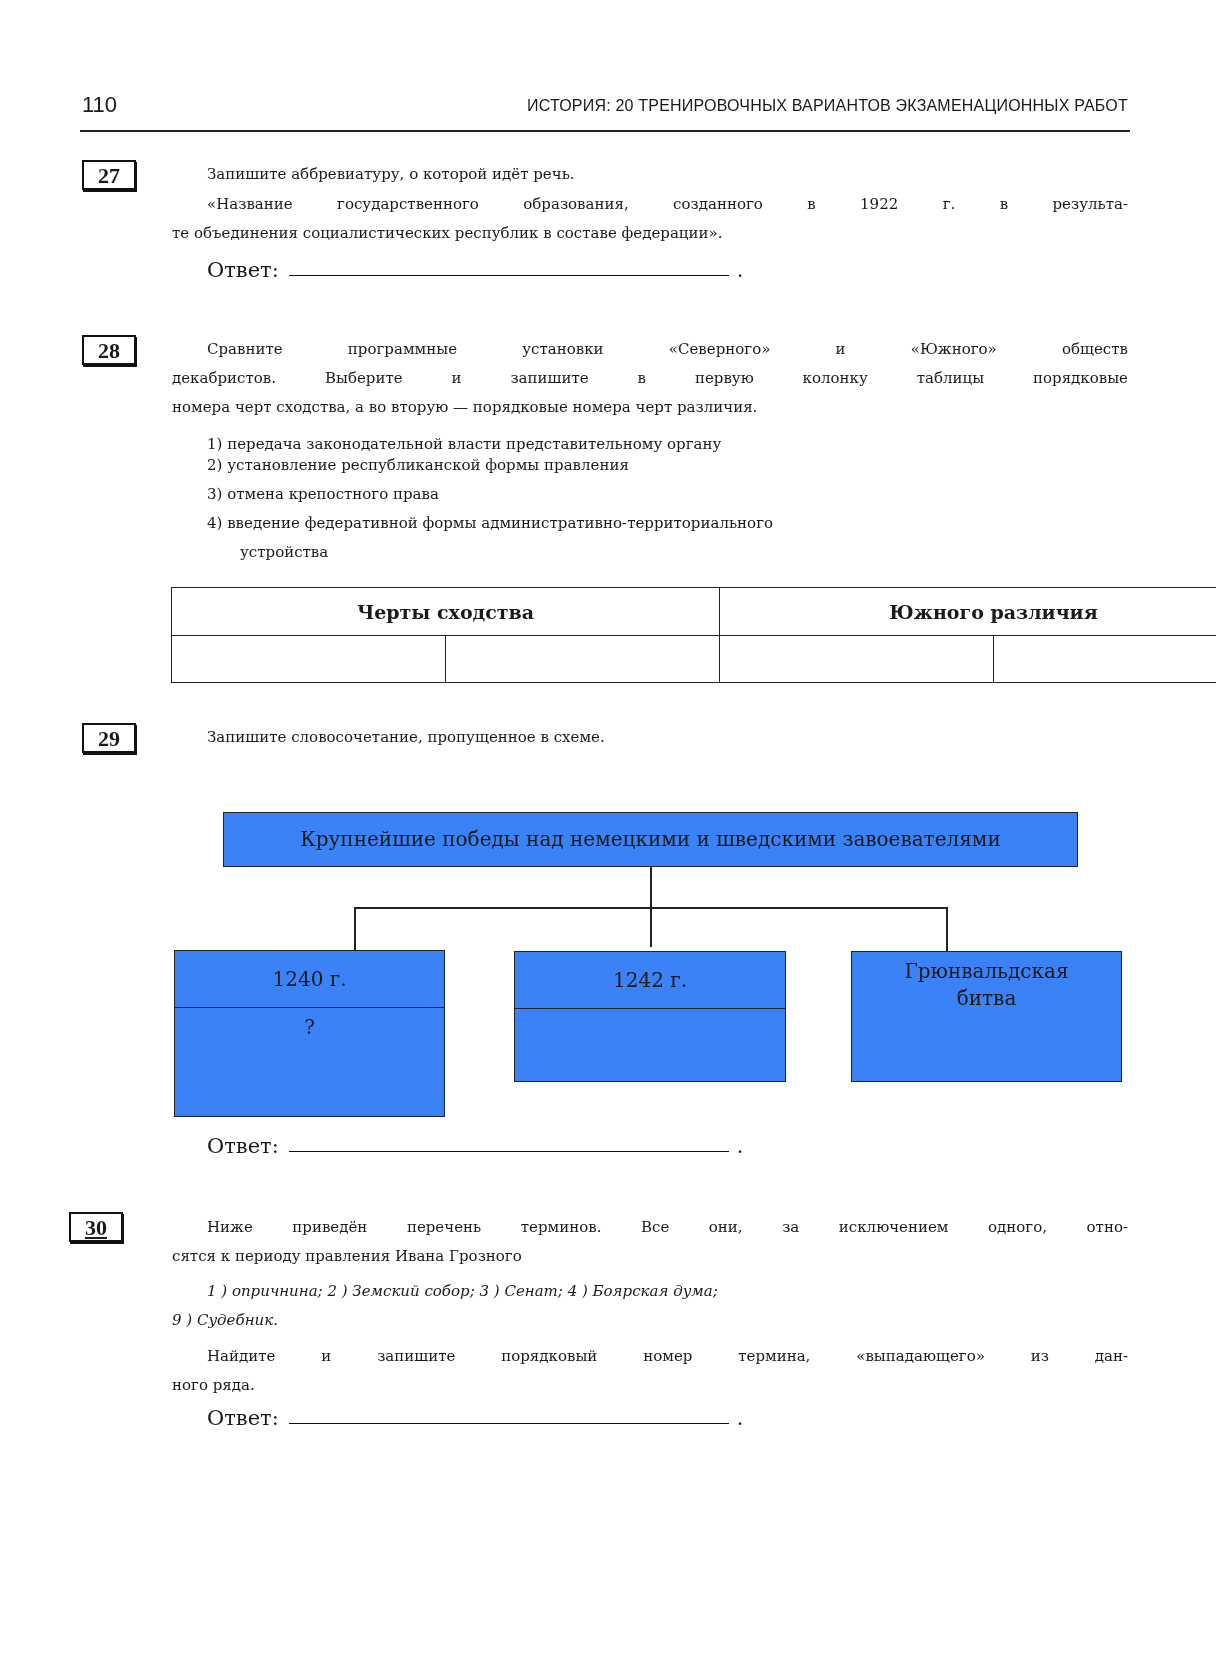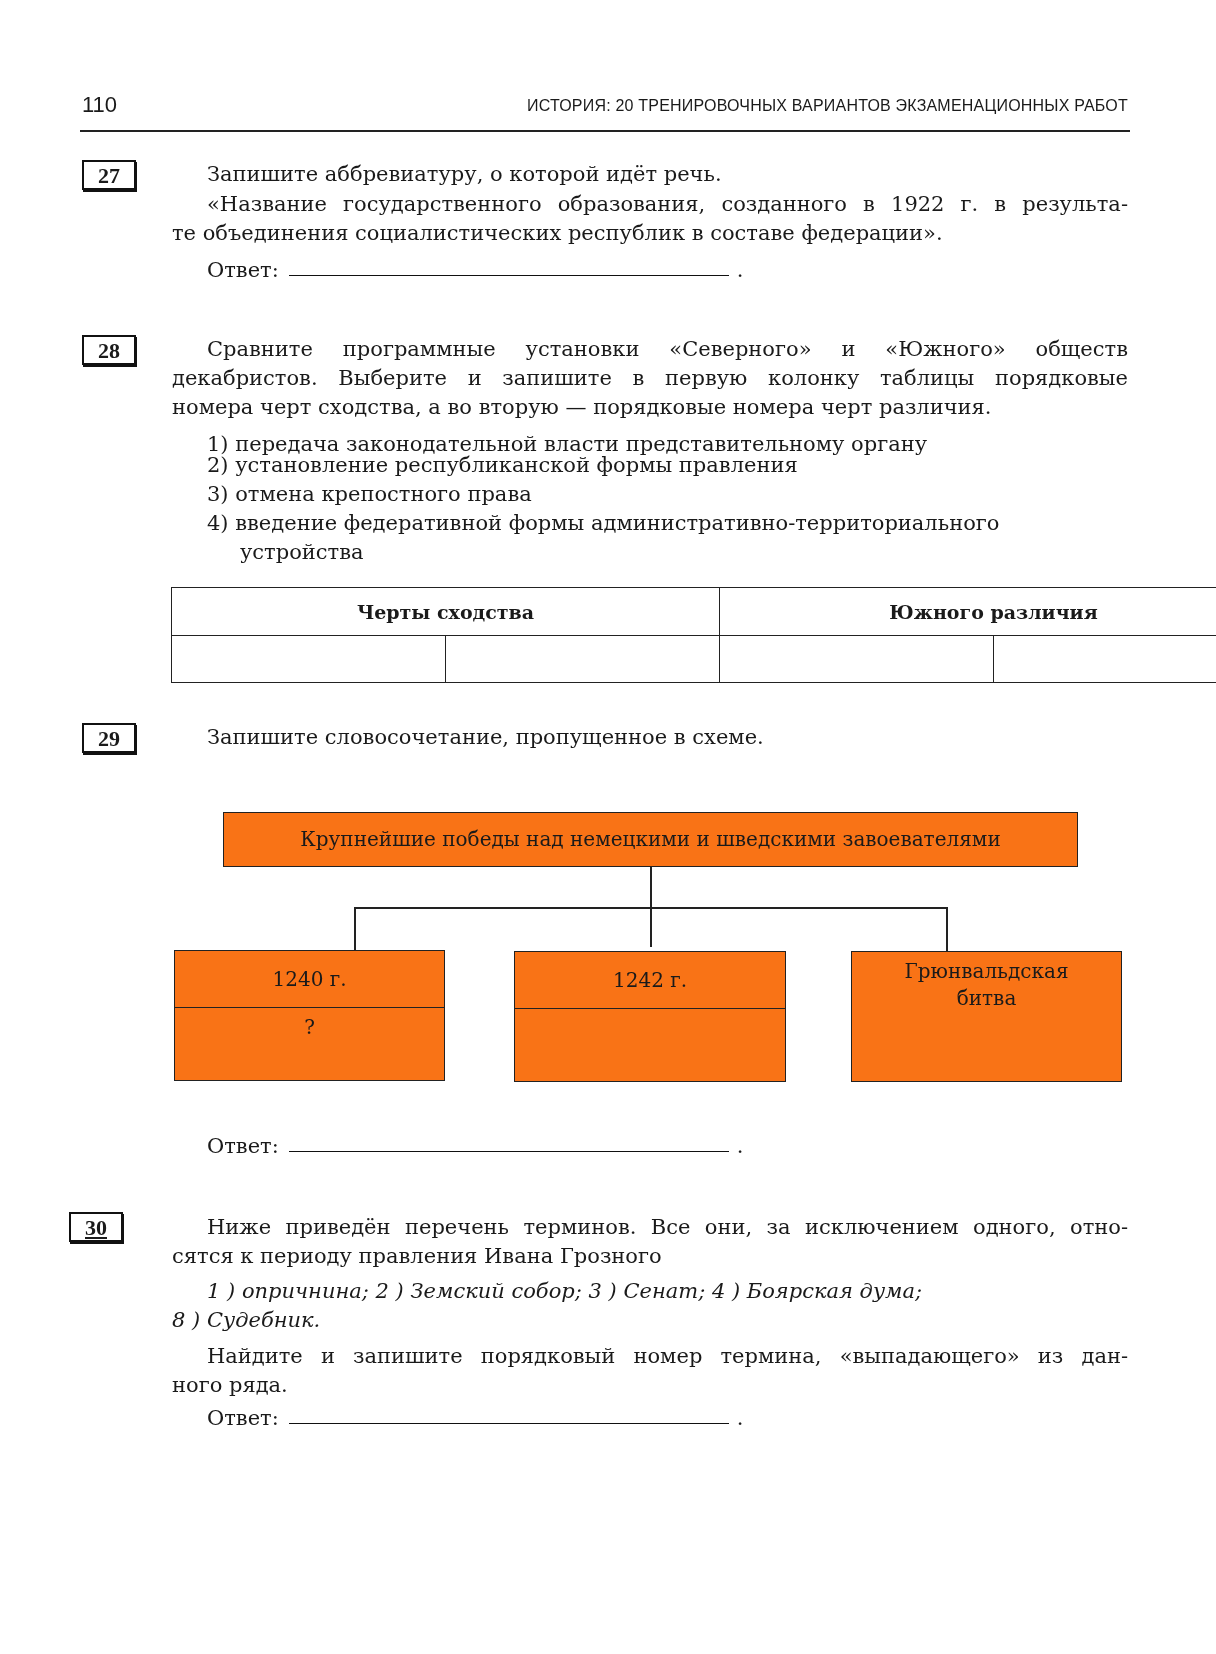--- a/index.html
+++ b/index.html
@@ -5,29 +5,29 @@
   html, body { margin: 0; padding: 0; background: #ffffff; }
   body { width: 1216px; height: 1654px; position: relative; overflow: hidden;
          font-family: "DejaVu Serif", "Liberation Serif", serif; color: #1a1a1a; }
   .abs { position: absolute; }
   .header-num { left: 82px; top: 92px; font-family: "Liberation Sans", sans-serif; font-size: 22px; letter-spacing: 0px; }
   .header-title { right: 88px; top: 97px; font-family: "Liberation Sans", sans-serif; font-size: 16px; letter-spacing: 0.2px; }
   .header-rule { left: 80px; top: 130px; width: 1050px; height: 2px; background: #222; }
   .qnum { width: 54px; height: 30px; border: 2px solid #111; box-sizing: border-box;
           font-family: "Liberation Serif", serif; font-weight: bold; font-size: 22px;
           text-align: center; line-height: 27px; box-shadow: 1px 2px 0 #111; }
-  .txt { font-size: 21px; line-height: 29px; }
+  .txt { font-size: 15px; line-height: 29px; }
   .just { text-align: justify; text-align-last: justify; }
   .ans { font-size: 21px; }
   .ans .line { display: inline-block; width: 440px; border-bottom: 1.5px solid #111; height: 0; vertical-align: middle; margin: 0 8px 0 10px; position: relative; top: 4px; }
   table.cmp { border-collapse: collapse; }
   table.cmp td, table.cmp th { border: 1.5px solid #222; }
   table.cmp th { font-weight: bold; font-size: 19px; height: 45px; }
   table.cmp td { height: 44px; }
-  .box { border: 1.5px solid #222; box-sizing: border-box; background: #f97316; }
+  .box { border: 1.5px solid #222; box-sizing: border-box; background: #3b82f6; }
   .box-top { text-align: center; font-size: 20px; }
   .yearcell { height: 56px; line-height: 56px; text-align: center; font-size: 20px; border-bottom: 1.5px solid #222; }
   .eventcell { text-align: center; font-size: 20px; line-height: 27px; padding-top: 6px; }
   .vline { background: #222; width: 1.5px; }
   .hline { background: #222; height: 1.5px; }
   .italic { font-style: italic; }
 </style>
 </head>
 <body>
 
@@ -70,21 +70,21 @@
 
 <div class="abs qnum" style="left:82px; top:723px;">29</div>
 <div class="abs txt" style="left:207px; top:723px;">Запишите словосочетание, пропущенное в схеме.</div>
 
 <div class="abs box box-top" style="left:223px; top:812px; width:855px; height:55px; line-height:52px;">Крупнейшие победы над немецкими и шведскими завоевателями</div>
 <div class="abs vline" style="left:650px; top:867px; height:80px;"></div>
 <div class="abs hline" style="left:354px; top:907px; width:593px;"></div>
 <div class="abs vline" style="left:354px; top:907px; height:43px;"></div>
 <div class="abs vline" style="left:946px; top:907px; height:44px;"></div>
 
-<div class="abs box" style="left:174px; top:950px; width:271px; height:131px;">
+<div class="abs box" style="left:174px; top:950px; width:271px; height:167px;">
   <div class="yearcell">1240 г.</div>
   <div class="eventcell">
     <div>?</div>
     <div></div>
   </div>
 </div>
 <div class="abs box" style="left:514px; top:951px; width:272px; height:131px;">
   <div class="yearcell">1242 г.</div>
 </div>
 <div class="abs box" style="left:851px; top:951px; width:271px; height:131px;">
@@ -95,18 +95,18 @@
 </div>
 
 <div class="abs ans" style="left:207px; top:1134px;">
   <span>Ответ:</span><span class="line"></span><span>.</span>
 </div>
 
 <div class="abs qnum" style="left:69px; top:1212px;text-decoration:underline;">30</div>
 <div class="abs txt just" style="left:207px; top:1213px; width:921px;">Ниже приведён перечень терминов. Все они, за исключением одного, отно-</div>
 <div class="abs txt" style="left:172px; top:1242px;">сятся к периоду правления Ивана Грозного</div>
 <div class="abs txt italic" style="left:207px; top:1277px;">1 ) опричнина; 2 ) Земский собор; 3 ) Сенат; 4 ) Боярская дума;</div>
-<div class="abs txt italic" style="left:172px; top:1306px;">8 ) Судебник.</div>
+<div class="abs txt italic" style="left:172px; top:1306px;">9 ) Судебник.</div>
 <div class="abs txt just" style="left:207px; top:1342px; width:921px;">Найдите и запишите порядковый номер термина, «выпадающего» из дан-</div>
 <div class="abs txt" style="left:172px; top:1371px;">ного ряда.</div>
 <div class="abs ans" style="left:207px; top:1406px;">
   <span>Ответ:</span><span class="line"></span><span>.</span>
 </div>
 
 </body></html>

